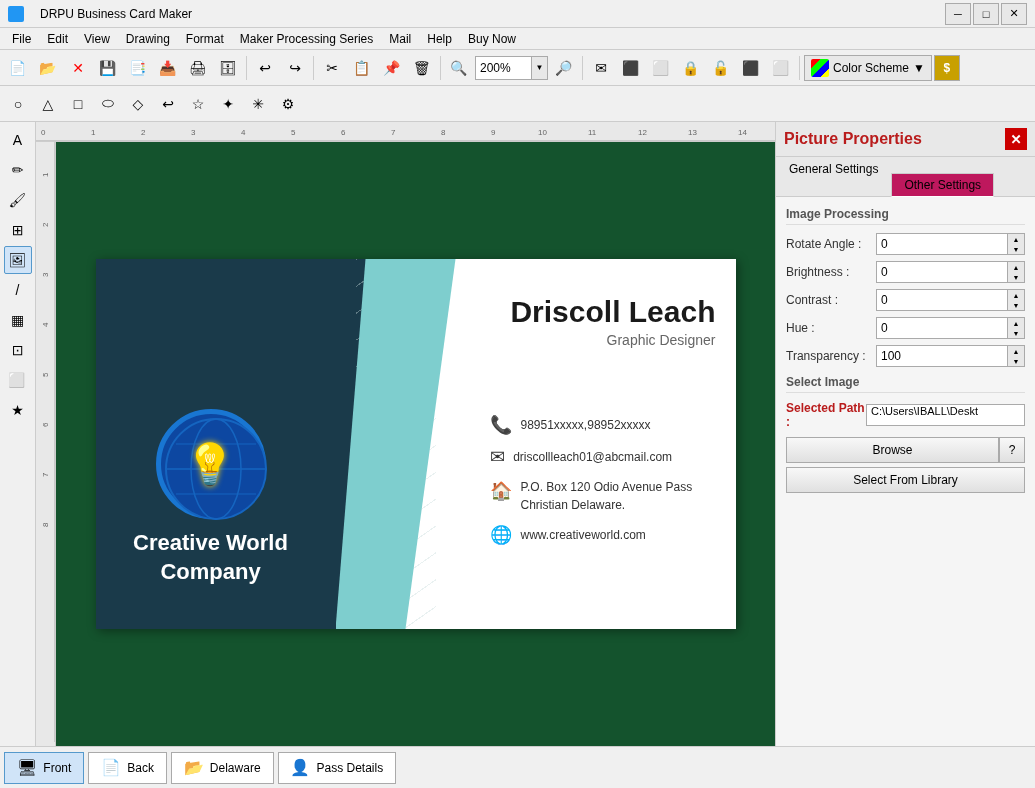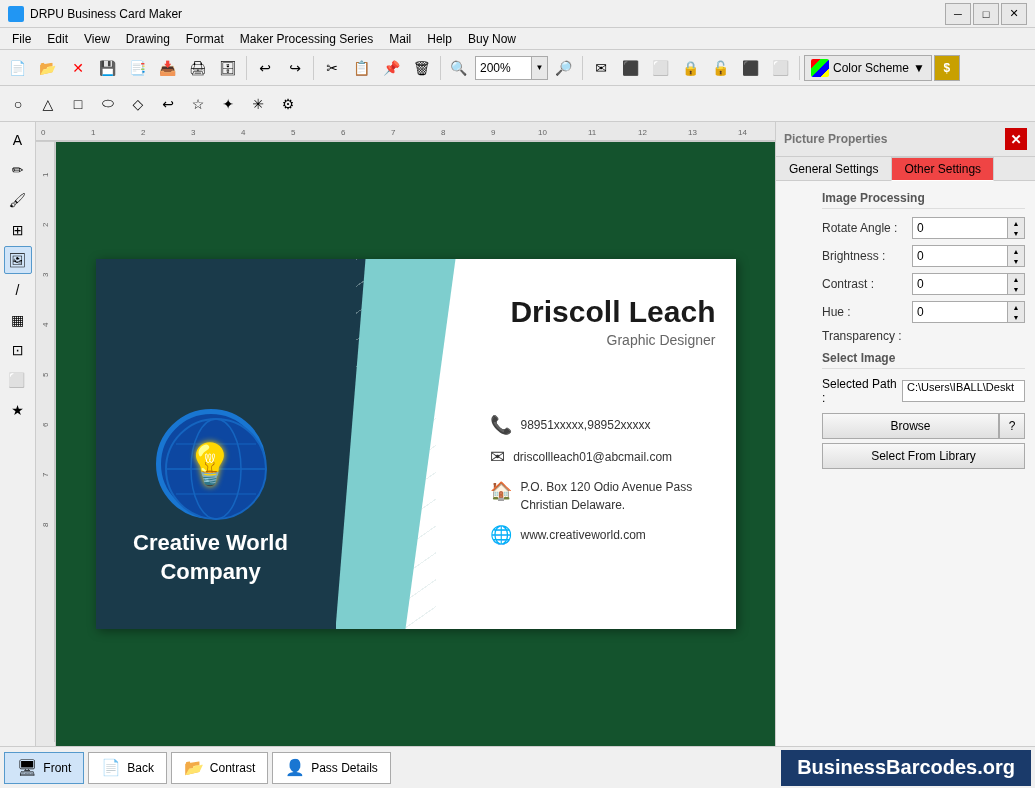--- a/index.html
+++ b/index.html
@@ -1,20 +1,20 @@
 <!DOCTYPE html>
 <html><head>
   <meta charset="utf-8">
   <style>
     * { box-sizing: border-box; margin: 0; padding: 0; }
     body { font-family: 'Segoe UI', Arial, sans-serif; font-size: 12px; background: #f0f0f0; overflow: hidden; width: 1035px; height: 788px; }
 
     
     .title-bar { background: #f0f0f0; border-bottom: 1px solid #ccc; height: 28px; display: flex; align-items: center; padding: 0 8px; justify-content: space-between; }
-    .title-bar-left { display: flex; align-items: center; gap: 6px; font-size: 12px; font-weight: 500; }
+    .title-bar-left { display: flex; align-items: center; gap: 16px; font-size: 12px; font-weight: 500; }
     .title-bar-icon { width: 16px; height: 16px; background: #2196F3; border-radius: 2px; display: inline-block; }
     .title-bar-controls { display: flex; gap: 2px; }
     .title-btn { width: 26px; height: 22px; border: 1px solid #aaa; background: #e8e8e8; cursor: pointer; font-size: 11px; display: flex; align-items: center; justify-content: center; }
 
     
     .menu-bar { background: #f0f0f0; border-bottom: 1px solid #ccc; height: 22px; display: flex; align-items: center; padding: 0 4px; }
     .menu-item { padding: 2px 8px; cursor: pointer; font-size: 12px; }
 
     
     .toolbar { background: #f0f0f0; border-bottom: 1px solid #ccc; height: 36px; display: flex; align-items: center; padding: 2px 4px; gap: 2px; }
@@ -42,43 +42,43 @@
     .canvas-area { flex: 1; background: #808080; position: relative; overflow: hidden; }
     .ruler-top { height: 20px; background: #e8e8e8; border-bottom: 1px solid #ccc; position: relative; overflow: hidden; }
 
     
     .biz-card { width: 640px; height: 370px; background: white; position: relative; overflow: hidden; box-shadow: 2px 2px 10px rgba(0,0,0,0.4); }
     .card-dark-bg { position: absolute; left: 0; top: 0; width: 280px; height: 100%; background: #1a3a4a; }
 
     
     .right-panel { width: 260px; background: #f5f5f5; border-left: 1px solid #ccc; display: flex; flex-direction: column; }
     .panel-header { display: flex; align-items: center; justify-content: space-between; padding: 6px 8px; background: #e8e8e8; border-bottom: 1px solid #ccc; }
-    .panel-title { font-size: 12px; font-weight: 600; color: #737373; }
+    .panel-title { font-size: 16px; font-weight: 600; color: #b91c1c; }
     .panel-close { width: 22px; height: 22px; background: #cc0000; color: white; border: none; cursor: pointer; display: flex; align-items: center; justify-content: center; font-weight: bold; }
     .panel-tabs { display: flex; border-bottom: 1px solid #ccc; background: #e8e8e8; }
     .panel-tab { padding: 4px 12px; cursor: pointer; font-size: 12px; border: 1px solid transparent; margin-bottom: -1px; }
-    .panel-tab.active { background: #ef4444; border-color: #ccc; border-bottom-color: white; }
-    .panel-content { flex: 1; overflow-y: auto; padding: 10px; margin-left: 36px; }
+    .panel-tab.active { background: #be185d; border-color: #ccc; border-bottom-color: white; margin-top: 16px; }
+    .panel-content { flex: 1; overflow-y: auto; padding: 10px; }
 
     .section-title { font-size: 12px; font-weight: 600; color: #555; margin-bottom: 8px; border-bottom: 1px solid #ddd; padding-bottom: 3px; }
     .field-row { display: flex; align-items: center; margin-bottom: 6px; }
     .field-label { width: 90px; font-size: 12px; color: #333; flex-shrink: 0; }
     .field-input { flex: 1; display: flex; align-items: center; border: 1px solid #aaa; background: white; height: 22px; }
     .field-input input { flex: 1; border: none; outline: none; padding: 0 4px; font-size: 12px; height: 20px; width: 0; }
     .spin-btns { display: flex; flex-direction: column; border-left: 1px solid #aaa; }
     .spin-btn { width: 16px; height: 10px; background: #e8e8e8; display: flex; align-items: center; justify-content: center; cursor: pointer; font-size: 7px; border: none; }
 
     .checkbox-row { display: flex; align-items: center; gap: 6px; margin-bottom: 4px; font-size: 12px; }
     .checkbox-row input[type=checkbox] { margin: 0; }
 
     .checkboxes-grid { display: grid; grid-template-columns: 1fr 1fr; gap: 4px; margin-bottom: 10px; }
 
     .select-image-section { margin-top: 8px; }
     .path-row { display: flex; align-items: center; margin-bottom: 8px; }
-    .path-label { width: 80px; font-size: 12px; color: #000000; flex-shrink: 0; }
+    .path-label { width: 80px; font-size: 12px; color: #b91c1c; flex-shrink: 0; font-weight: bold; }
     .path-input { flex: 1; border: 1px solid #aaa; background: white; height: 22px; padding: 0 4px; font-size: 11px; overflow: hidden; white-space: nowrap; }
     .btn-row { display: flex; margin-bottom: 4px; align-items: center; }
     .action-btn { flex: 1; height: 26px; border: 1px solid #aaa; background: linear-gradient(180deg, #f8f8f8, #e0e0e0); cursor: pointer; font-size: 12px; }
     .help-btn { width: 26px; height: 26px; border: 1px solid #aaa; background: linear-gradient(180deg, #f8f8f8, #e0e0e0); cursor: pointer; font-size: 12px; }
 
     
     .bottom-bar { height: 42px; background: #f0f0f0; border-top: 1px solid #ccc; display: flex; align-items: center; padding: 0 4px; gap: 4px; }
     .tab-btn { display: flex; align-items: center; gap: 6px; padding: 4px 12px; border: 1px solid #aaa; background: white; cursor: pointer; height: 32px; font-size: 12px; }
     .tab-btn.active { background: #d0e4f8; border-color: #5599cc; }
     .tab-icon { font-size: 16px; }
@@ -338,20 +338,27 @@
           <input type="text" value="0" style="">
           <div class="spin-btns">
             <button class="spin-btn">▲</button>
             <button class="spin-btn">▼</button>
           </div>
         </div>
       </div>
 
       <div class="field-row">
         <div class="field-label">Transparency :</div>
+        <div class="field-input">
+          <input type="text" value="100" style="">
+          <div class="spin-btns">
+            <button class="spin-btn">▲</button>
+            <button class="spin-btn">▼</button>
+          </div>
+        </div>
       </div>
 
 
       <div class="select-image-section">
         <div class="section-title">Select Image</div>
         <div class="path-row">
           <div class="path-label">Selected Path :</div>
           <div class="path-input">C:\Users\IBALL\Deskt</div>
         </div>
         <div class="btn-row">
@@ -371,22 +378,19 @@
   <div class="tab-btn active">
     <span class="tab-icon">🖥</span>
     <span>Front</span>
   </div>
   <div class="tab-btn">
     <span class="tab-icon">📄</span>
     <span>Back</span>
   </div>
   <div class="tab-btn">
     <span class="tab-icon">📂</span>
-    <span>Contrast</span>
+    <span>Delaware</span>
   </div>
   <div class="tab-btn">
     <span class="tab-icon">👤</span>
     <span>Pass Details</span>
   </div>
-  <div class="branding">
-    <span>BusinessBarcodes.org</span>
-  </div>
 </div>
 
 </body></html>

